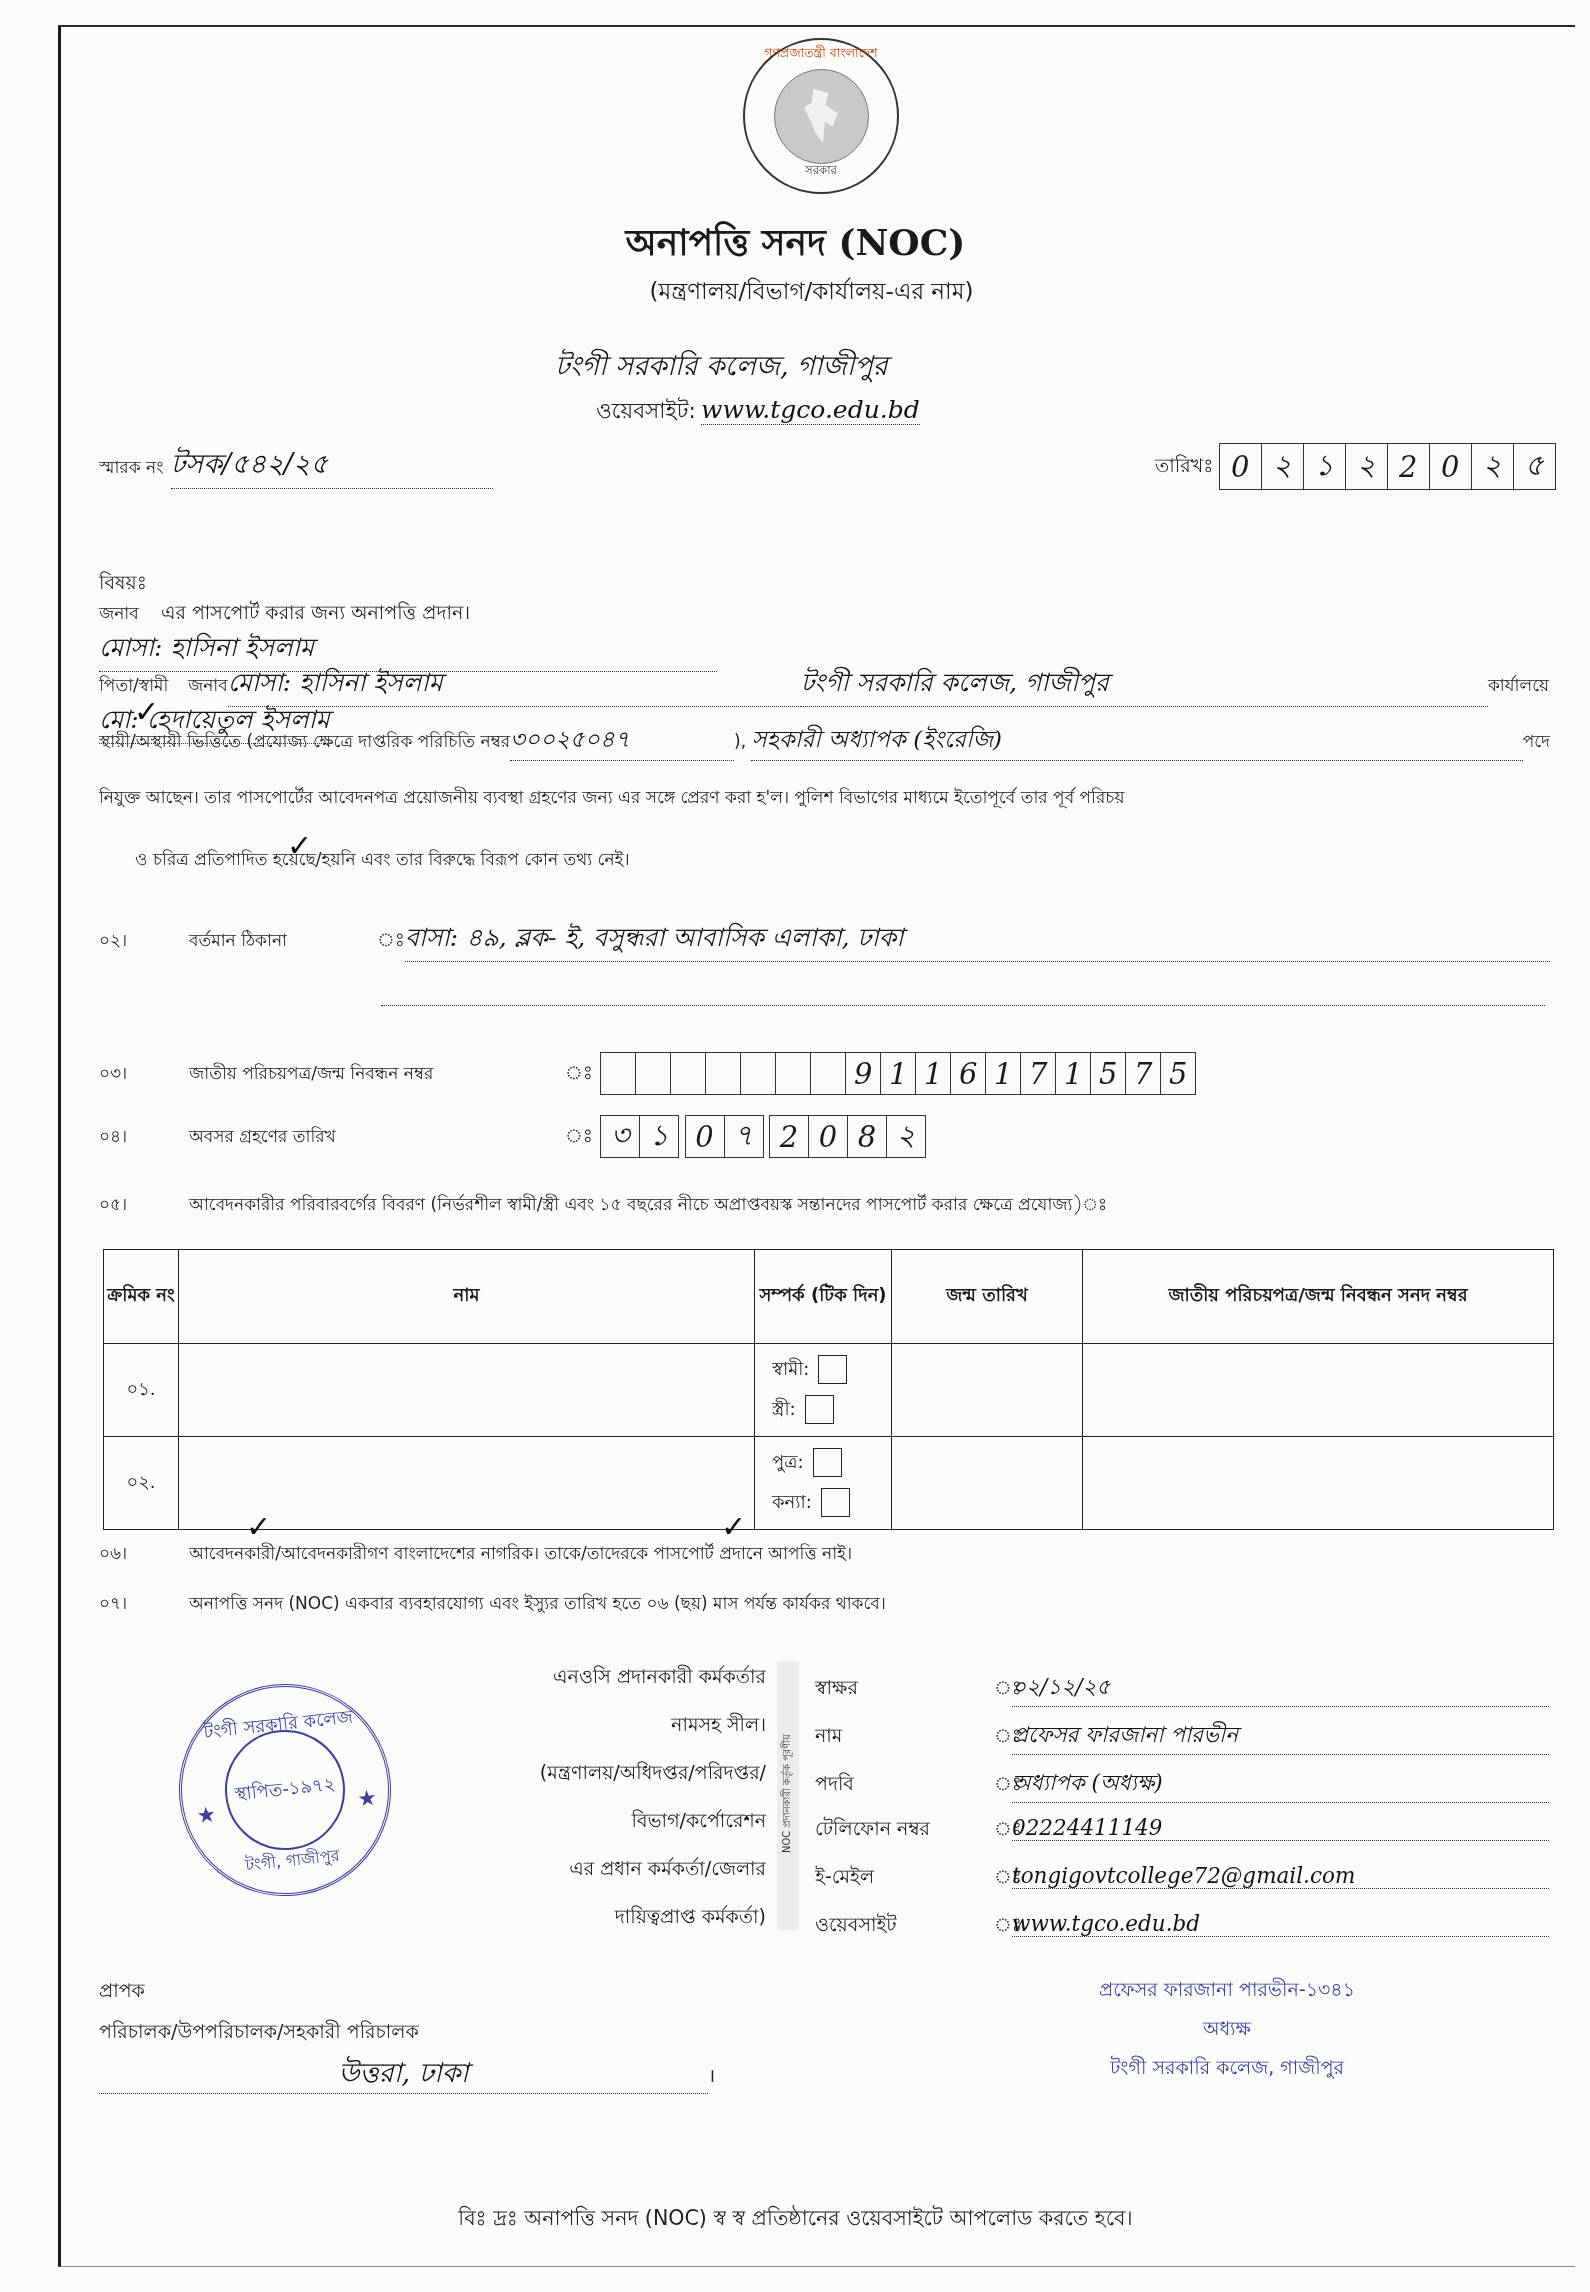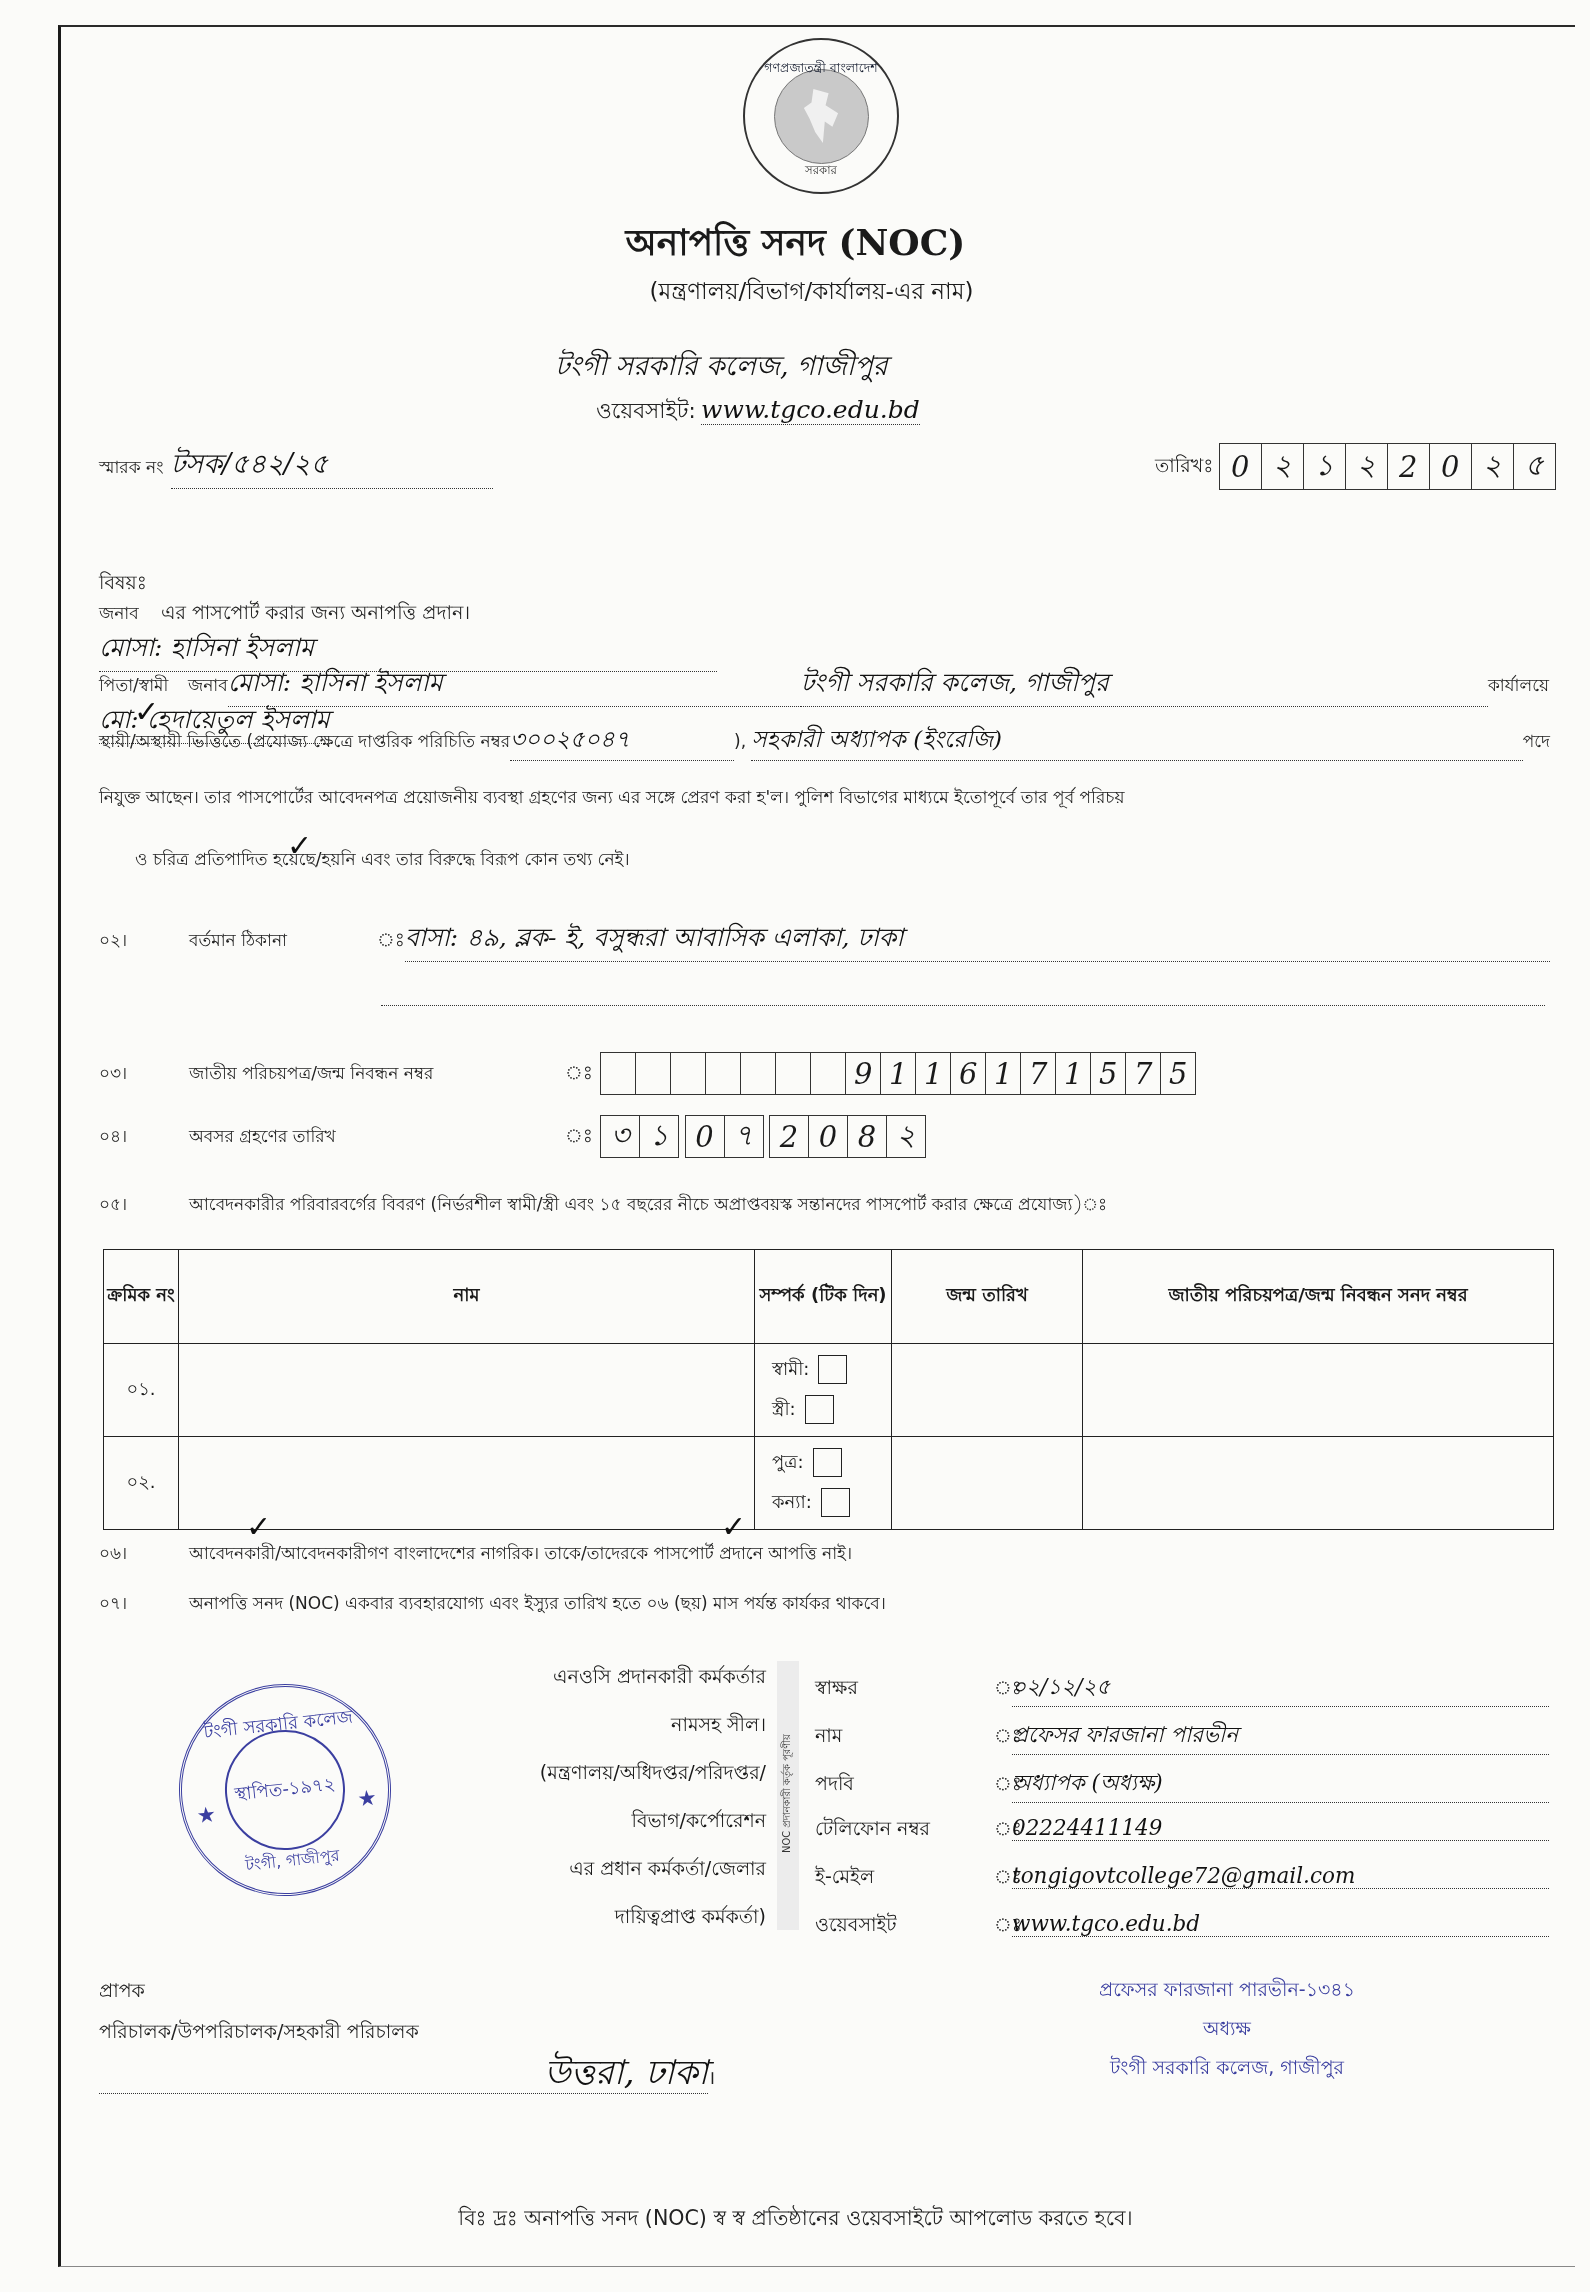--- a/index.html
+++ b/index.html
@@ -6,21 +6,21 @@
   body{width:1591px;height:2293px;position:relative;overflow:hidden;font-family:"DejaVu Sans",sans-serif;color:#1a1a1a;}
   .page{position:absolute;left:58px;top:25px;width:1514px;height:2239px;border-left:3.6px solid #1a1a1a;border-top:2.7px solid #2a2a2a;border-bottom:1.8px solid #888;}
   .abs{position:absolute;}
   .print{font-family:"DejaVu Sans",sans-serif;font-size:19px;color:#222;}
   .small{font-size:17px;}
   .hand{font-family:"DejaVu Serif",serif;font-style:italic;font-size:27px;color:#111;}
   .dots{border-bottom:1.8px dotted #333;}
   .emblem{position:absolute;left:743px;top:38px;width:152px;height:152px;border-radius:50%;border:2.7px solid #333;display:flex;align-items:center;justify-content:center;}
   .emblem .inner{width:93px;height:93px;border-radius:50%;background:#c9c9c9;border:1.8px solid #777;display:flex;align-items:center;justify-content:center;}
   .emblem .map{width:38px;height:54px;background:#f0f0f0;clip-path:polygon(30% 0,70% 8%,62% 30%,95% 45%,80% 70%,60% 60%,55% 100%,35% 80%,20% 55%,5% 35%,25% 25%);}
-  .emblem .ringtext{position:absolute;top:19px;width:100%;text-align:center;font-size:12.5px;color:#0f172a;}
+  .emblem .ringtext{position:absolute;top:4px;width:100%;text-align:center;font-size:12.5px;color:#c2410c;}
   .emblem .ringbottom{position:absolute;bottom:10.7px;width:100%;text-align:center;font-size:11.6px;color:#333;}
   .title{position:absolute;left:0;width:1591px;top:215px;text-align:center;font-size:36px;font-weight:bold;font-family:"DejaVu Serif",serif;}
   .subtitle{position:absolute;left:16px;width:1591px;top:273px;text-align:center;font-size:23px;}
   .boxes{display:flex;border:1.8px solid #333;}
   .boxes .cell{border-right:1.8px solid #333;display:flex;align-items:center;justify-content:center;font-family:"DejaVu Serif",serif;font-style:italic;font-size:29px;}
   .boxes .cell:last-child{border-right:none;}
   table.fam{position:absolute;left:103px;top:1249px;width:1451px;border-collapse:collapse;}
   table.fam th, table.fam td{border:1.8px solid #222;font-weight:normal;font-size:18px;text-align:center;vertical-align:middle;}
   table.fam th{height:91px;font-weight:bold;}
   table.fam td{height:90px;}
@@ -268,19 +268,19 @@
 <div class="abs stamp" style="left:1003px;top:1970px;width:448px;line-height:39px;" id="officer-stamp">
     <div>প্রফেসর ফারজানা পারভীন-১৩৪১</div>
     <div>অধ্যক্ষ</div>
     <div>টংগী সরকারি কলেজ, গাজীপুর</div>
   </div>
 
 <div class="abs print" style="left:99px;top:1970px;line-height:41px;">
   <div>প্রাপক</div>
   <div>পরিচালক/উপপরিচালক/সহকারী পরিচালক</div>
   <div style="display:flex;align-items:baseline;">
-      <span class="hand dots" style="width:609px;display:inline-block;text-align:right;font-size:34px">উত্তরা, ঢাকা</span>
+      <span class="hand dots" style="width:609px;display:inline-block;text-align:center;font-size:27px">উত্তরা, ঢাকা</span>
       <span>।</span>
     </div>
 </div>
 
 <div class="abs print" style="left:0;width:1591px;top:2203px;text-align:center;font-size:20.6px;">বিঃ দ্রঃ অনাপত্তি সনদ (NOC) স্ব স্ব প্রতিষ্ঠানের ওয়েবসাইটে আপলোড করতে হবে।</div>
 
 
 </body></html>

